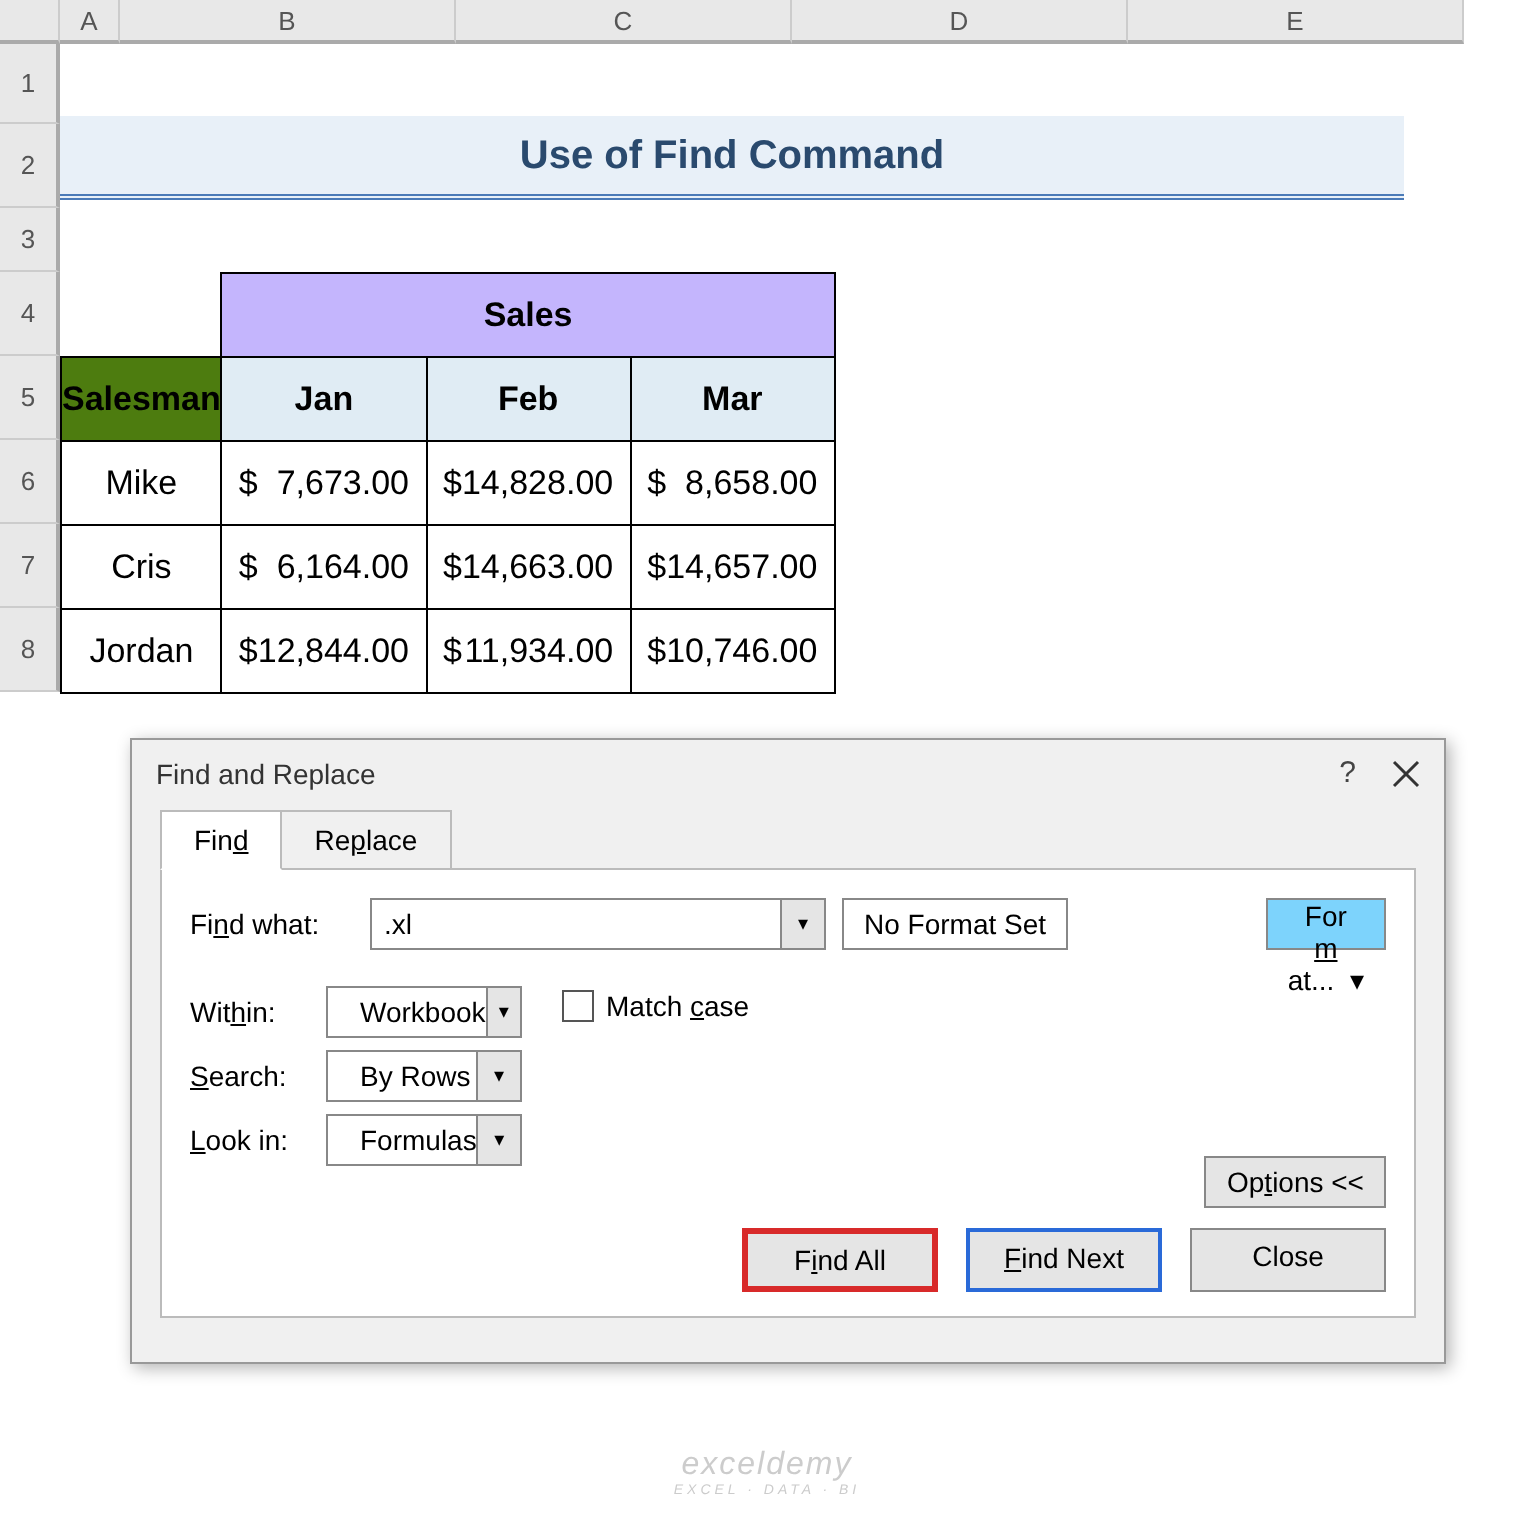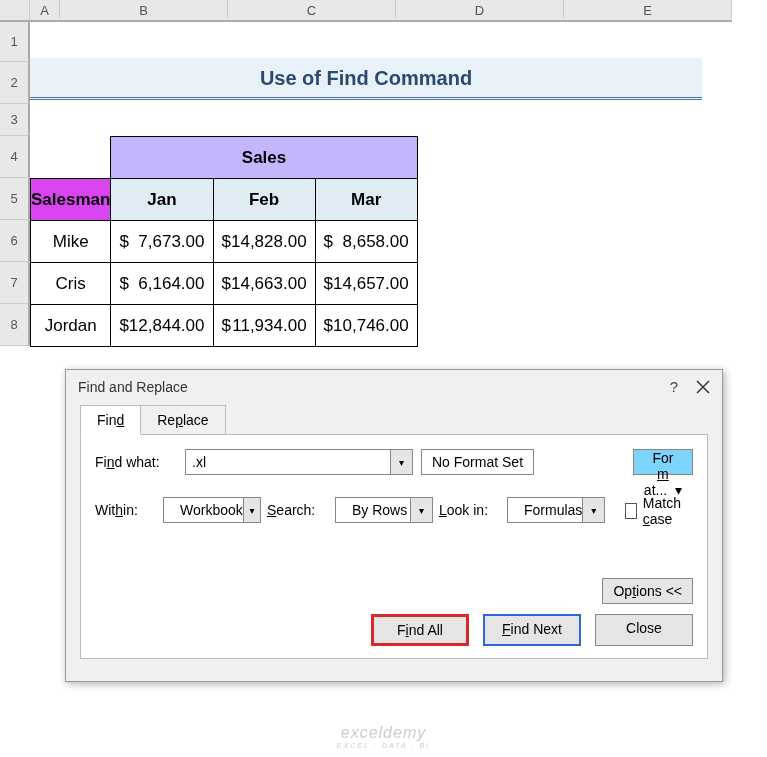--- a/index.html
+++ b/index.html
@@ -27,21 +27,21 @@
     .rh-8 { height: 42px; }
     
     .grid-body { position: relative; }
     
     .title-cell { position: absolute; top: 36px; left: 0; width: 672px; height: 42px; background: #e8f0f8; border-bottom: 3px double #4a7ab8; text-align: center; font-size: 20px; font-weight: bold; color: #2a4a6e; line-height: 40px; }
     
     .data-table { position: absolute; top: 114px; left: 0; border-collapse: collapse; }
     .data-table td { border: 1px solid #000; font-size: 17px; height: 42px; }
     .sales-header { background: #c4b5fd; font-weight: bold; text-align: center; width: 504px; }
     .month-header { background: #e0ecf4; font-weight: bold; text-align: center; width: 168px; }
-    .salesman-header { background: #d946ef; font-weight: bold; text-align: right; width: 168px; margin-top: 12px; }
+    .salesman-header { background: #4d7c0f; font-weight: bold; text-align: right; width: 168px; margin-top: 12px; }
     .empty-corner { border: none !important; width: 168px; }
     .name-cell { text-align: center; width: 168px; }
     .money-cell { width: 168px; padding: 0 8px; }
     .money-inner { display: flex; justify-content: space-between; }
     
     .dialog { position: absolute; top: 369px; left: 65px; width: 658px; height: 313px; background: #f0f0f0; border: 1px solid #999; box-shadow: 2px 2px 8px rgba(0,0,0,0.3); }
     .dialog-titlebar { display: flex; align-items: center; justify-content: space-between; padding: 8px 12px; font-size: 14px; }
     .dialog-title { color: #333; }
     .dialog-controls { display: flex; gap: 18px; align-items: center; color: #444; }
     .help-btn, .close-btn { cursor: pointer; font-size: 15px; }
@@ -57,21 +57,21 @@
     
     .find-row { display: flex; align-items: center; margin-bottom: 18px; gap: 8px; }
     .find-label { width: 82px; font-size: 14px; }
     .find-input-wrap { width: 228px; border: 1px solid #888; background: #fff; display: flex; height: 26px; align-items: center; }
     .find-input { flex: 1; border: none; padding: 2px 6px; font-size: 14px; outline: none; }
     .drop-btn { width: 22px; height: 24px; background: #e5e5e5; border-left: 1px solid #888; display: flex; align-items: center; justify-content: center; font-size: 10px; cursor: pointer; }
     .no-format { border: 1px solid #888; height: 26px; padding: 0 10px; font-size: 14px; display: flex; align-items: center; }
     .format-btn { border: 1px solid #888; height: 26px; padding: 0 10px; font-size: 14px; display: flex; align-items: center; background: #7dd3fc; cursor: pointer; margin-left: auto; flex-direction: column; }
     
     .opts-grid { display: flex; gap: 20px; }
-    .opt-left { display: flex; flex-direction: row; gap: 6px; }
+    .opt-left { display: flex; flex-direction: column; gap: 6px; }
     .opt-row { display: flex; align-items: center; gap: 6px; }
     .opt-label { width: 62px; font-size: 14px; }
     .opt-select { width: 98px; height: 26px; border: 1px solid #888; background: #fff; display: flex; align-items: center; justify-content: space-between; padding-left: 16px; font-size: 14px; }
     .opt-checks { display: flex; flex-direction: column; gap: 6px; padding-top: 2px; }
     .check-row { display: flex; align-items: center; gap: 6px; font-size: 14px; }
     .checkbox { width: 16px; height: 16px; border: 1px solid #555; background: #fff; }
     
     .options-btn { position: absolute; right: 14px; bottom: 54px; border: 1px solid #888; background: #e5e5e5; padding: 4px 10px; font-size: 14px; cursor: pointer; }
     
     .dialog-buttons { position: absolute; bottom: 12px; right: 14px; display: flex; gap: 14px; }

